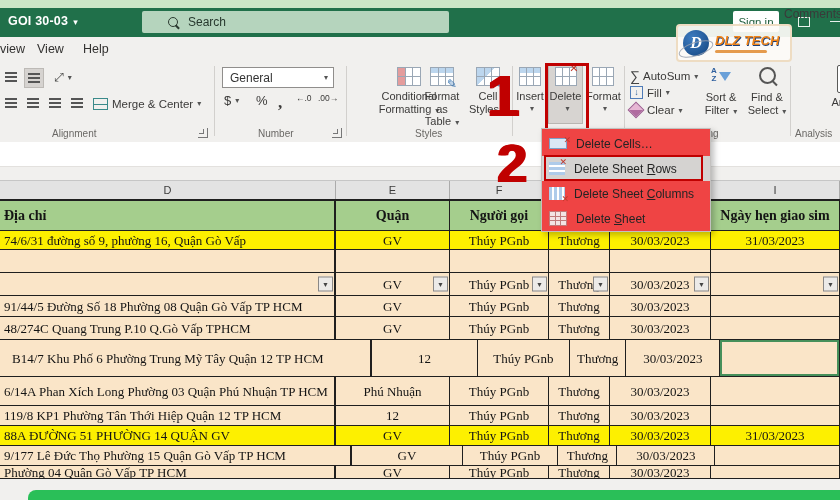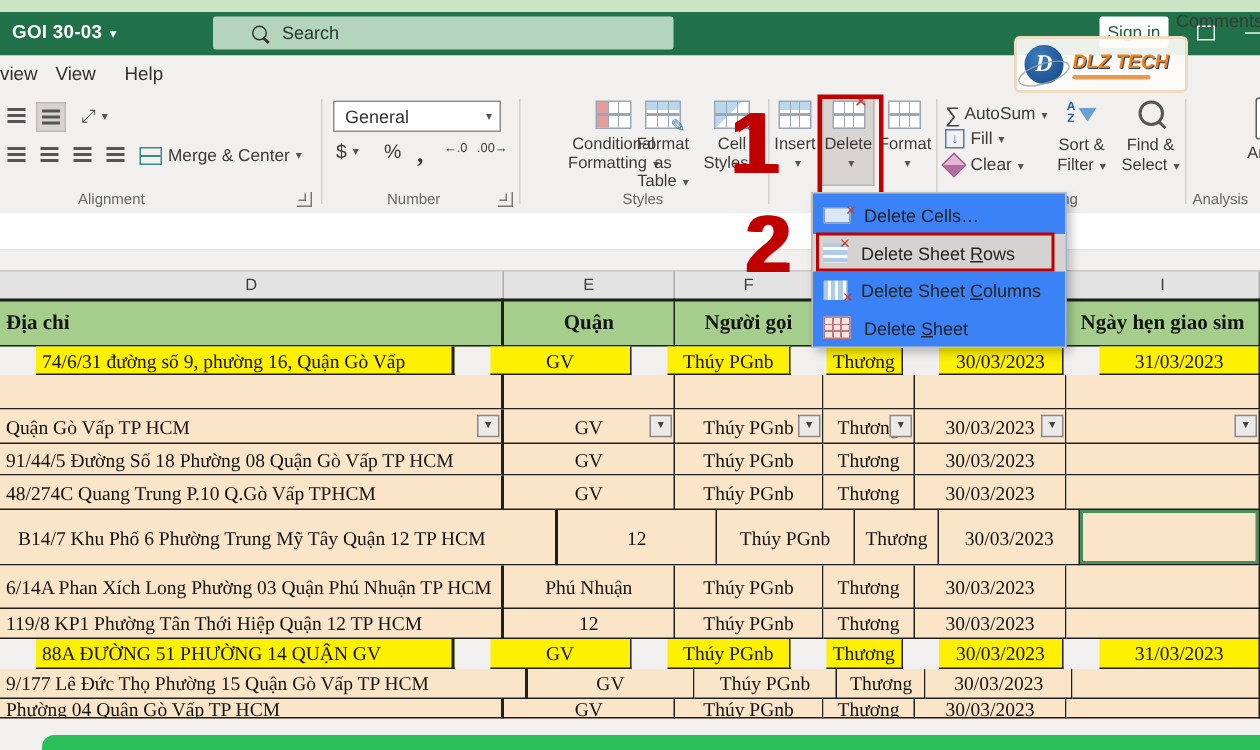--- a/index.html
+++ b/index.html
@@ -81,27 +81,27 @@
   .band{display:flex;height:18px;background:#e3e3e3;border-top:1px solid #c6c6c6;}
   .band .cl{display:flex;align-items:center;justify-content:center;font-size:11px;color:#3c3c3c;
             border-right:1px solid #ababab;box-sizing:border-box;}
   .grid{font-family:"Liberation Serif","DejaVu Serif",serif;border-radius:20px;}
   .row{display:flex;}
   .cell{box-sizing:border-box;border-right:1px solid #1f1f1f;border-bottom:1px solid #1f1f1f;
         display:flex;align-items:center;justify-content:center;font-size:13px;color:#141414;
         overflow:hidden;white-space:nowrap;position:relative;background:#fae5c8;}
   .cell.c0{justify-content:flex-start;padding-left:4px;border-right-width:2px;}
   .row.hdr .cell{background:#a5ce8d;font-weight:bold;font-size:14px;border-top:2px solid #1f1f1f;}
-  .row.yellow .cell{background:#fdf000;margin-left:24px;}
+  .row.yellow .cell{background:#fdf000;}
   .selcell{box-shadow:inset 0 0 0 2px #46905b;}
   .filterbtn{position:absolute;right:1px;top:50%;transform:translateY(-50%);width:13px;height:13px;background:#eceae8;
              border:1px solid #8a8886;font-size:7px;color:#444;display:flex;align-items:center;justify-content:center;
              font-family:"Liberation Sans",sans-serif;}
   
-  .dmenu{position:absolute;left:541px;top:128px;width:170px;height:104px;background:#3b82f6;border:1px solid #c3c1bf;
+  .dmenu{position:absolute;left:541px;top:128px;width:170px;height:104px;background:#ef4444;border:1px solid #c3c1bf;
          box-shadow:3px 3px 6px rgba(0,0,0,.25);z-index:50;box-sizing:border-box;padding-top:2px;}
   .mitem{height:25px;display:flex;align-items:center;font-size:12px;color:#242424;padding-left:7px;position:relative;}
   .mitem.hl{background:#d5d3d1;}
   .mitem .lbl .u{text-decoration:underline;}
   .mi-icon{width:16px;height:13px;margin-right:9px;position:relative;flex:0 0 16px;}
   .mi-rows{background:repeating-linear-gradient(#aecbea 0 3px,#fff 3px 5px);}
   .mi-rows::after{content:"✕";position:absolute;right:-2px;top:-5px;color:#c0392b;font-size:9px;font-weight:bold;}
   .mi-cols{background:repeating-linear-gradient(90deg,#aecbea 0 3px,#fff 3px 5px);width:12px;}
   .mi-cols::after{content:"✕";position:absolute;right:-4px;bottom:-4px;color:#c0392b;font-size:9px;font-weight:bold;}
   .mi-cells{background:#dbe7f5;border:1px solid #7da0c8;width:11px;height:9px;}
@@ -350,21 +350,20 @@
           </div>
           <div class="cell" style="width: 101px; height: 23px; line-height: 23px;">
             <span></span>
           </div>
           <div class="cell" style="width: 129px; height: 23px; line-height: 23px;">
             <span></span>
           </div>
         </div>
         <div class="row ">
           <div class="cell c0" style="width: 336px; height: 23px; line-height: 23px;">
-            <span>Quận Gò Vấp TP HCM</span>
             <span class="filterbtn">▼</span>
           </div>
           <div class="cell" style="width: 114px; height: 23px; line-height: 23px;">
             <span>GV</span>
             <span class="filterbtn">▼</span>
           </div>
           <div class="cell" style="width: 99px; height: 23px; line-height: 23px;">
             <span>Thúy PGnb</span>
             <span class="filterbtn">▼</span>
           </div>

